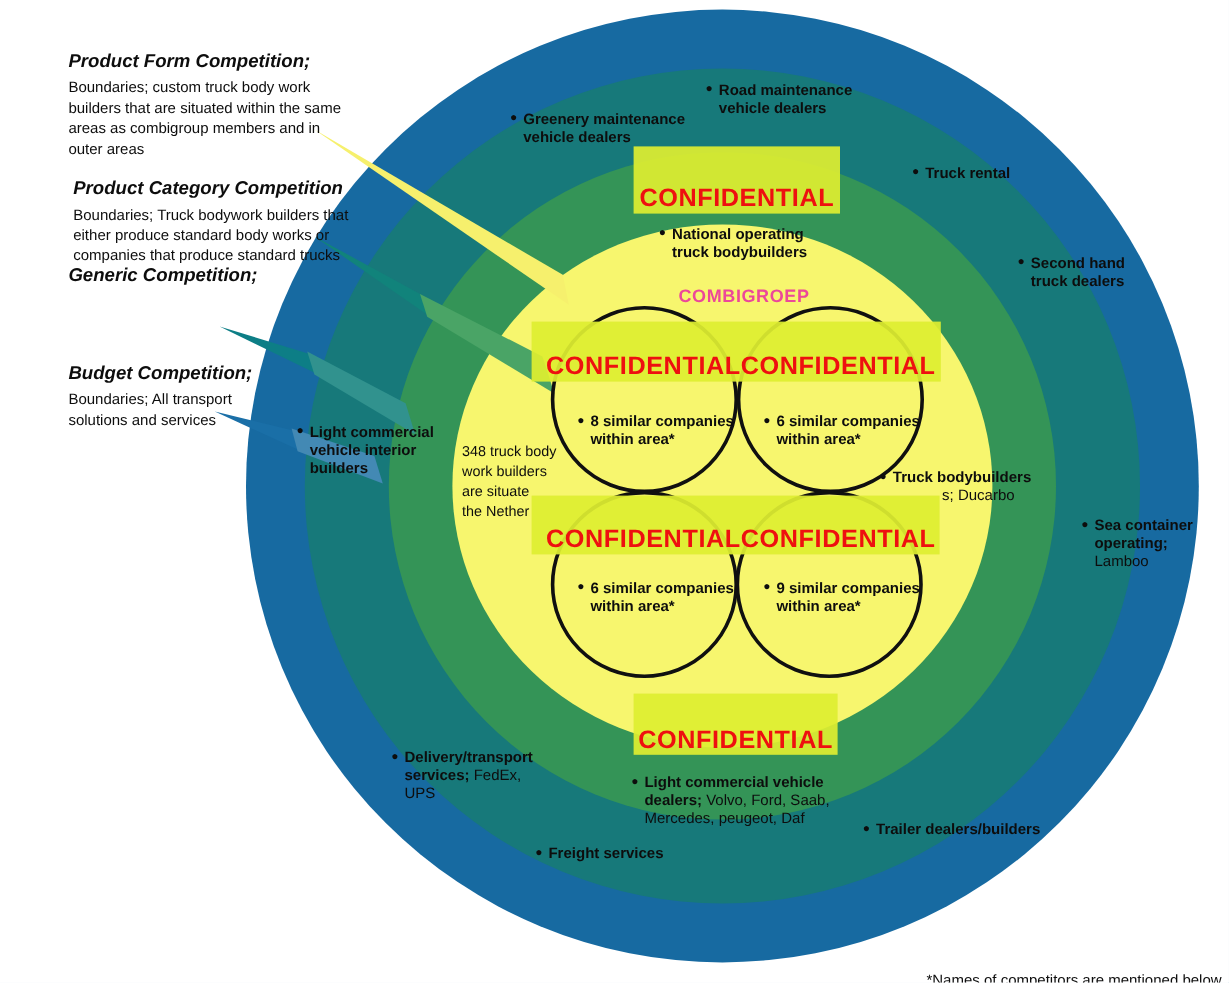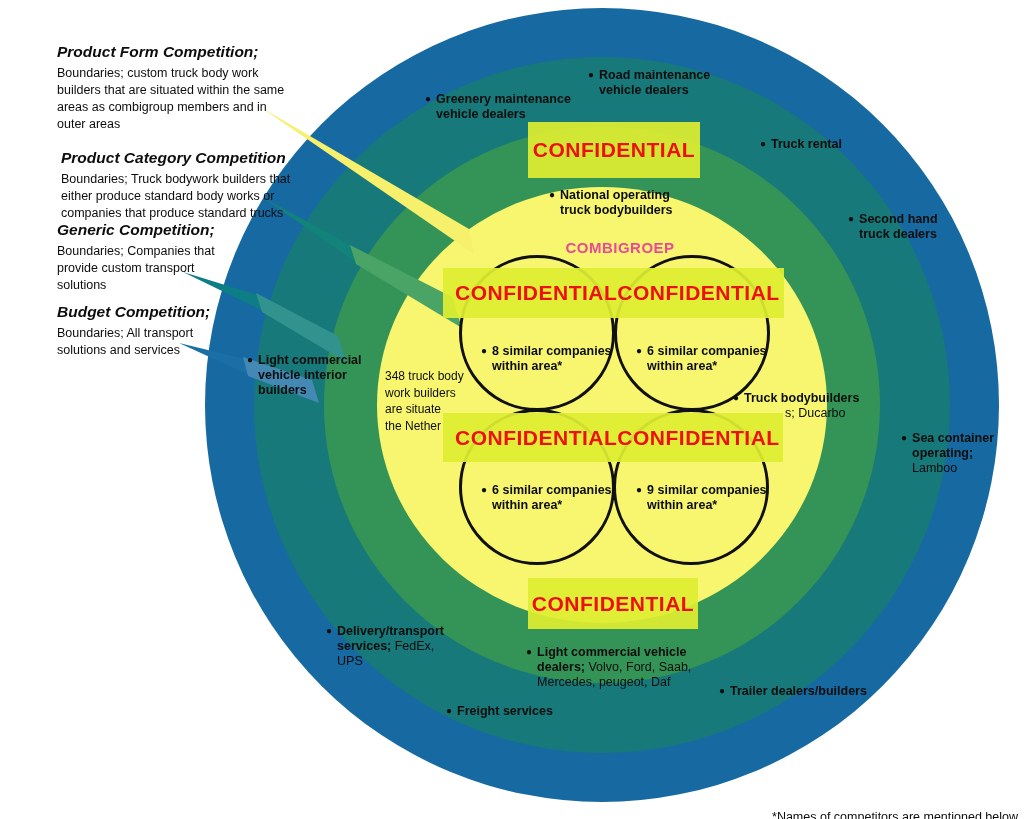--- a/index.html
+++ b/index.html
@@ -7,21 +7,21 @@
          font-family:"Liberation Sans",sans-serif;color:#0d0d0d;}
   .ring{position:absolute;border-radius:50%;}
   #ring-budget{left:205px;top:8px;width:794px;height:794px;background:#176aa1;}
   #ring-generic{left:254px;top:57px;width:696px;height:696px;background:#17797a;}
   #ring-category{left:324px;top:127px;width:556px;height:556px;background:#349457;}
   #center-form{left:377px;top:187px;width:450px;height:436px;background:#f7f66e;}
   #pointers{position:absolute;left:0;top:0;z-index:2;}
   .vcircle{position:absolute;width:150px;height:150px;border:3px solid #101010;
            border-radius:50%;z-index:3;background:transparent;}
   .confbox{position:absolute;background:rgba(222,238,48,0.93);color:#ee1010;font-weight:bold;
-           font-size:21px;letter-spacing:.5px;display:flex;align-items:center;
+           font-size:21px;letter-spacing:.5px;display:flex;align-items:flex-end;
            justify-content:center;z-index:5;white-space:nowrap;}
   .confbox.double{justify-content:space-between;padding:0 12px;box-sizing:border-box;}
   .lbl{position:absolute;display:flex;z-index:6;font-size:12.5px;font-weight:bold;
        line-height:1.18;}
   .lbl .bullet{font-size:10px;margin:1px 5px 0 0;}
   .lbl p{margin:0;white-space:pre-line;}
   .lbl .reg{font-weight:normal;}
   .lbl .l2{display:block;margin-left:41px;font-weight:normal;}
   .legend-block{position:absolute;z-index:6;}
   .legend-title{font-weight:bold;font-style:italic;font-size:15.5px;margin:0 0 4px 0;}
@@ -61,23 +61,20 @@
 outer areas</p>
   </div>
   <div class="legend-block" style="left:61px;top:133px;width:266px;margin-top:16px;">
     <p class="legend-title">Product Category Competition</p>
     <p class="legend-body">Boundaries; Truck bodywork builders that
 either produce standard body works or
 companies that produce standard trucks</p>
   </div>
   <div class="legend-block" style="left:57px;top:221px;width:180px;">
     <p class="legend-title">Generic Competition;</p>
-    <p class="legend-body">Boundaries; Companies that
-provide custom transport
-solutions</p>
   </div>
   <div class="legend-block" style="left:57px;top:303px;width:170px;">
     <p class="legend-title">Budget Competition;</p>
     <p class="legend-body">Boundaries; All transport
 solutions and services</p>
   </div>
 
   <div class="vcircle" style="left:459px;top:255px;"></div>
   <div class="vcircle" style="left:614px;top:255px;"></div>
   <div class="vcircle" style="left:459px;top:409px;"></div>

